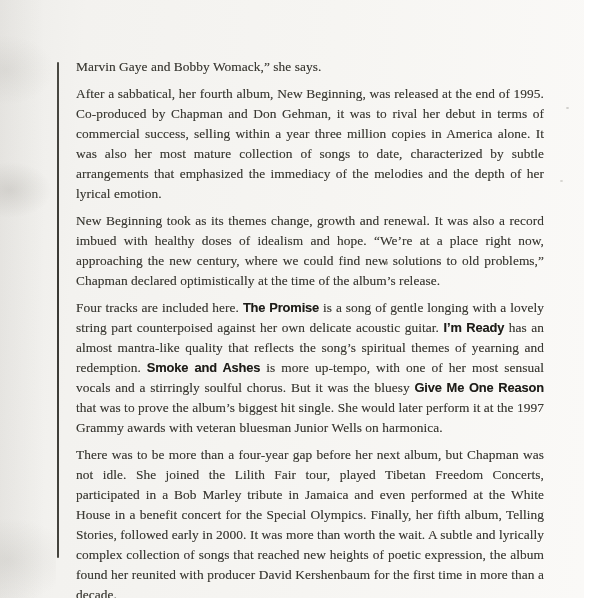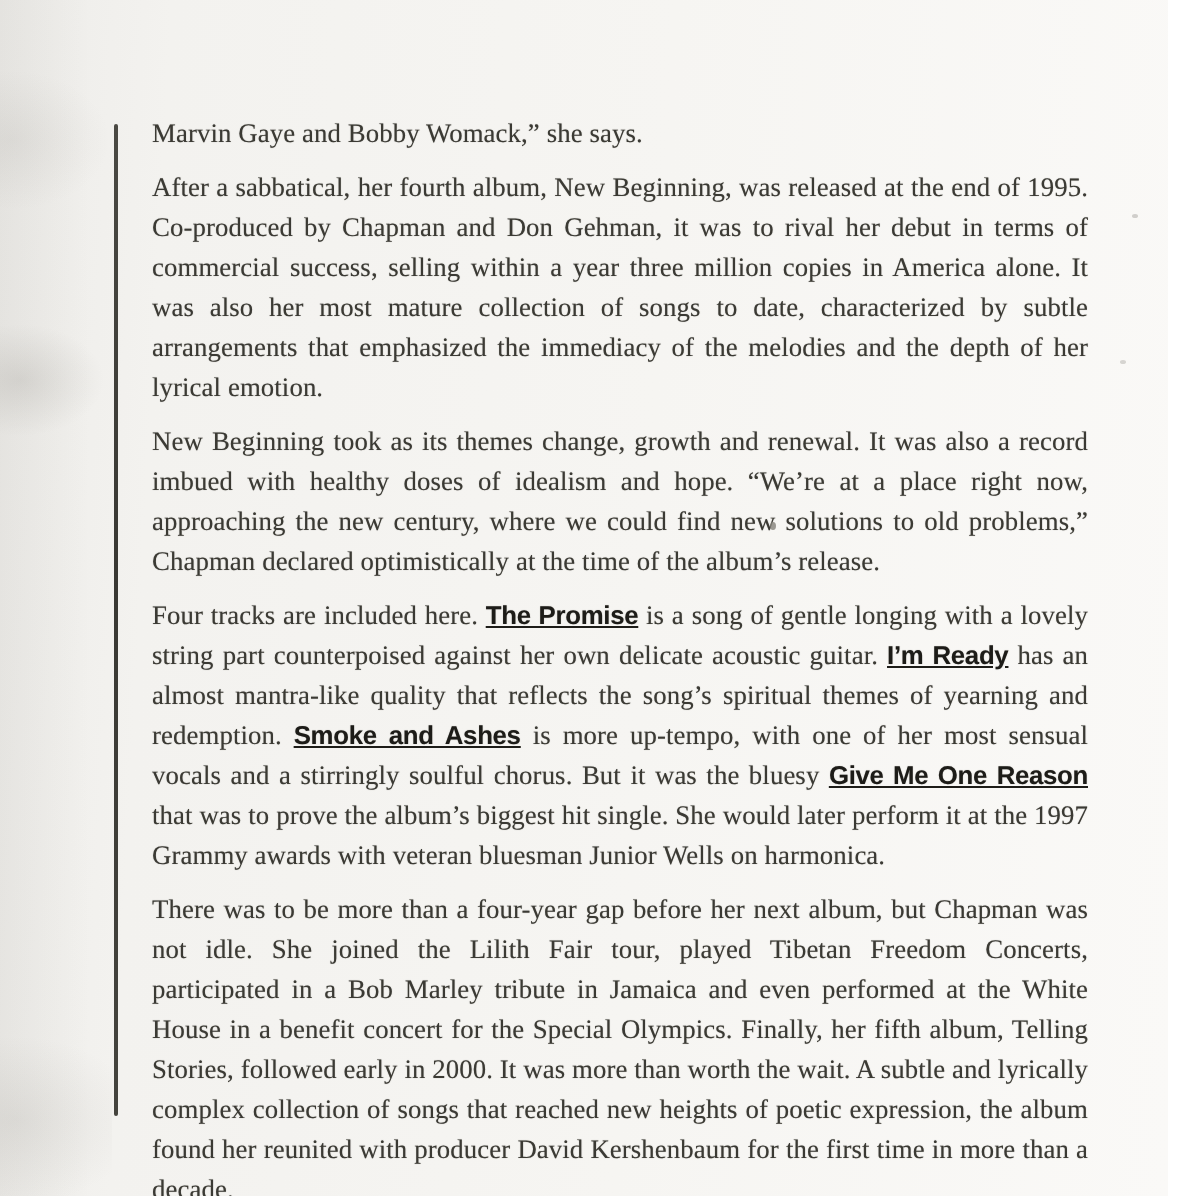--- a/index.html
+++ b/index.html
@@ -50,21 +50,20 @@
   .article p { margin: 0 0 7px 0; }
 
   .run-normal { }
   .run-italic { }
   .run-bold   {
     font-family: "Liberation Sans", sans-serif;
     font-weight: 700;
     font-size: 12.9px;
     letter-spacing: -0.15px;
     color: #1d1c18;
-    text-decoration: underline;
   }
 
   .speck {
     position: absolute;
     border-radius: 50%;
     background: #85827a;
   }
   .speck-1 { left: 385px; top: 261px; width: 3px; height: 4px; opacity: 0.8; }
   .speck-2 { left: 566px; top: 107px; width: 3px; height: 2px; opacity: 0.35; }
   .speck-3 { left: 560px; top: 180px; width: 3px; height: 2px; opacity: 0.3; }

